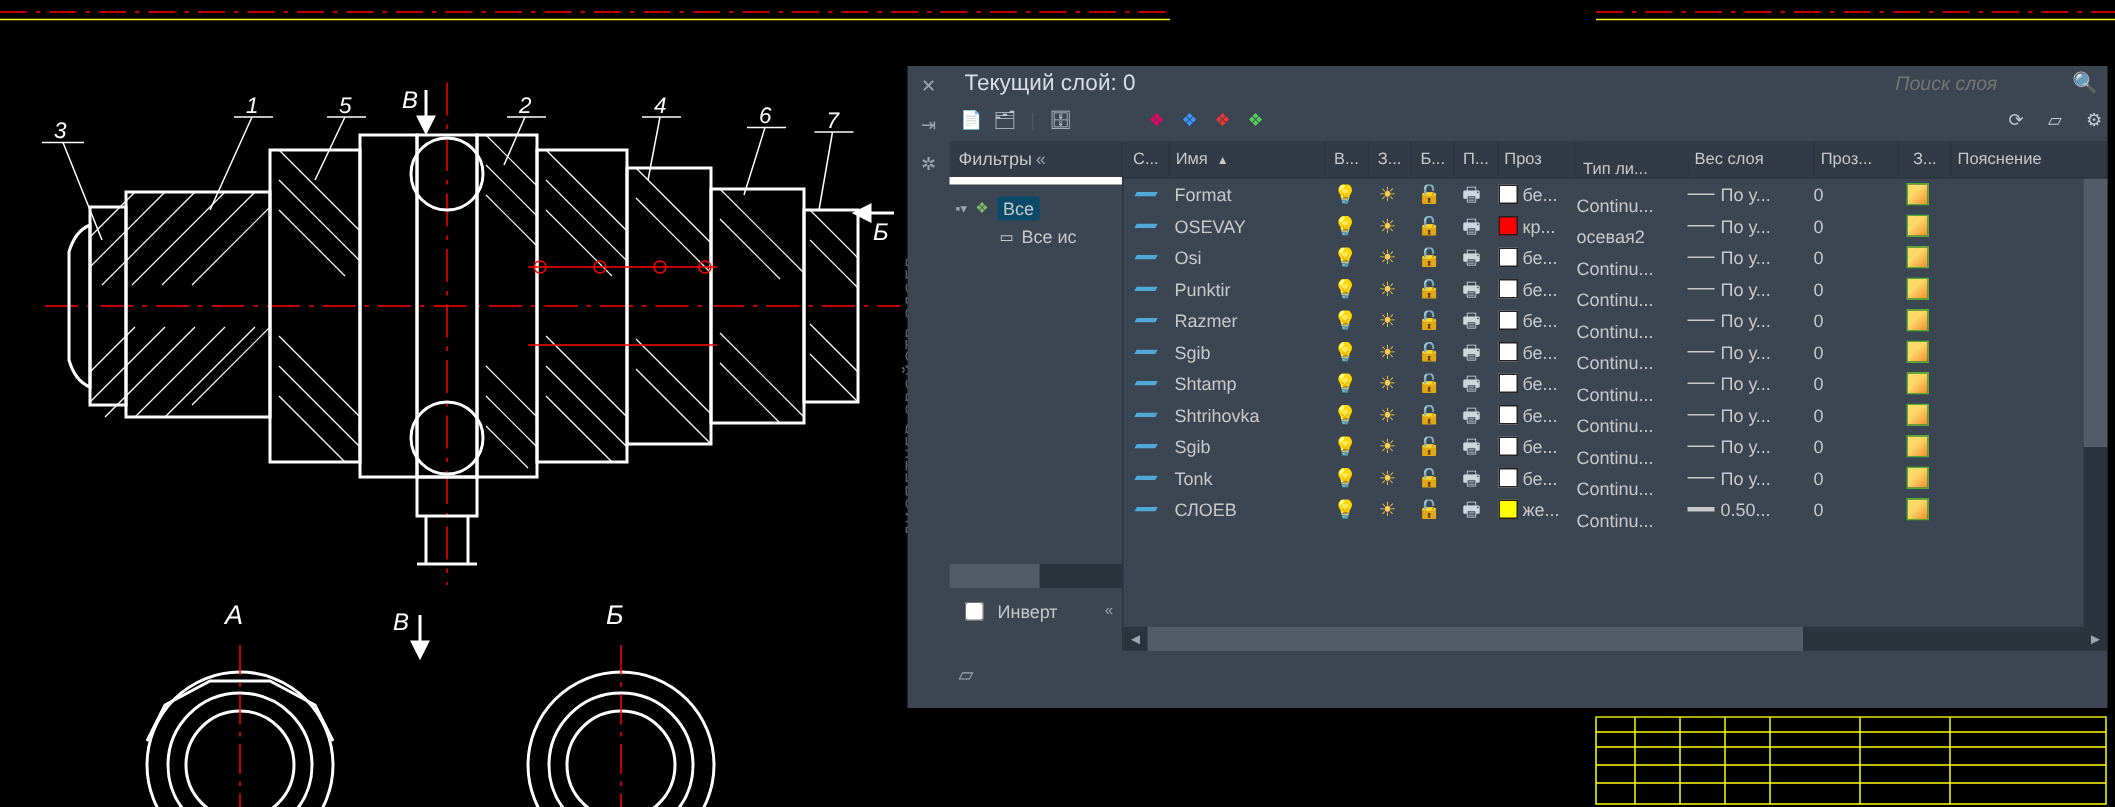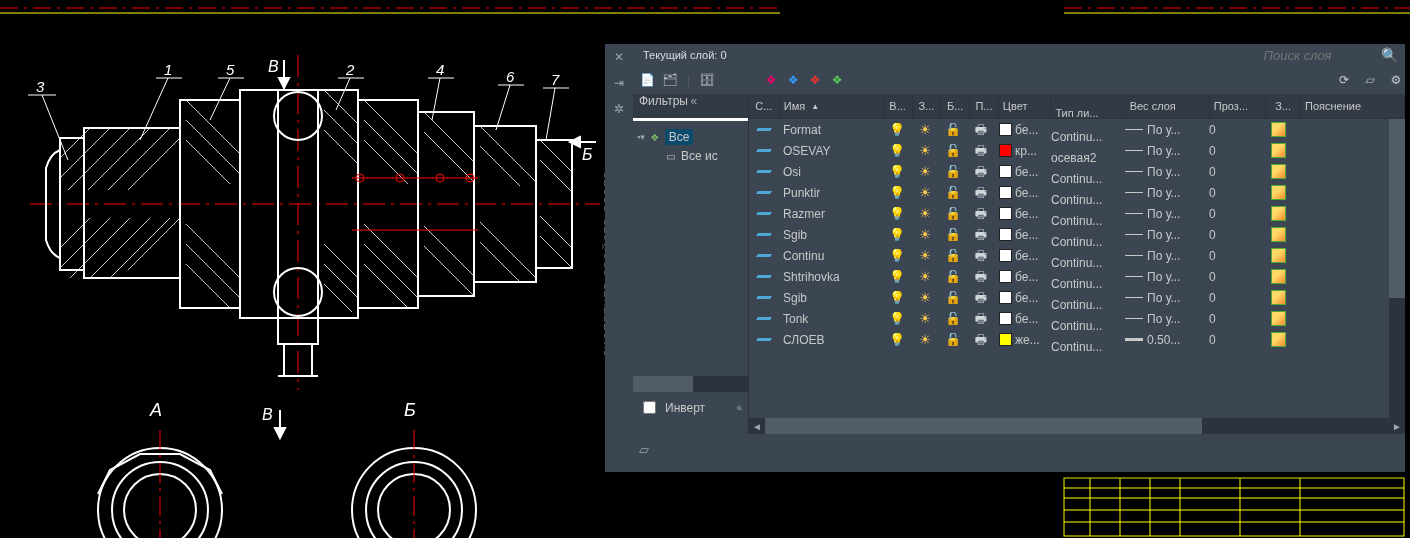--- a/index.html
+++ b/index.html
@@ -2,32 +2,32 @@
 <html><head>
 <meta charset="utf-8">
 <style>
 html,body{margin:0;padding:0;width:1410px;height:538px;background:#000;font-family:"Segoe UI",Arial,sans-serif;font-size:12px;color:#c8c8c8;overflow:hidden;}
 .canvas-bg{position:absolute;inset:0;background:#000;}
 .canvas-bg svg{position:absolute;top:0;left:0;}
 .sidebar-label{position:absolute;left:602px;top:170px;writing-mode:vertical-rl;transform:rotate(180deg);color:#7a8491;font-size:11px;letter-spacing:1px;white-space:nowrap;}
 .panel{position:absolute;left:605px;top:44px;width:800px;height:428px;background:#3c4653;box-shadow:0 2px 8px rgba(0,0,0,.6);}
 .panel-titlebar{height:22px;display:flex;align-items:center;padding:0 6px;}
 .tb-icon{width:14px;height:14px;display:flex;align-items:center;justify-content:center;color:#9aa5b1;cursor:pointer;}
-.panel-title{flex:1;font-size:11px;color:#d8dde3;padding-left:4px;}
+.panel-title{flex:1;font-size:15px;color:#d8dde3;padding-left:4px;}
 .panel-search{display:flex;align-items:center;}
 .panel-search input{background:transparent;border:none;color:#9aa5b1;font-style:italic;font-size:13px;width:110px;outline:none;}
 .search-ic{color:#9aa5b1;font-size:14px;margin-left:6px;}
 .panel-toolbar{height:28px;display:flex;align-items:center;padding-left:34px;gap:8px;}
 .left-icons-col{position:absolute;left:0;top:0;width:28px;display:flex;flex-direction:column;align-items:center;gap:12px;padding-top:6px;}
 .tool-group{display:flex;gap:4px;align-items:center;}
 .tool-ic{width:18px;height:18px;display:flex;align-items:center;justify-content:center;color:#c0c8d0;cursor:pointer;}
 .toolbar-spacer{flex:1;}
 .panel-body{display:flex;height:340px;margin-left:28px;}
 .filter-col{width:115px;display:flex;flex-direction:column;background:#3c4653;border-right:1px solid #2b333d;}
-.filter-head{height:24px;display:flex;align-items:flex-start;padding:0 6px;background:#323a45;border-bottom:3px solid #ffffff;}
+.filter-head{height:24px;display:flex;align-items:center;padding:0 6px;background:#323a45;border-bottom:5px solid #ffffff;}
 .filter-head span{flex:1;font-size:12px;}
 .collapse-ic{color:#9aa5b1;font-size:10px;}
 .filter-tree{flex:1;padding:6px 4px;font-size:12px;}
 .tree-row{display:flex;align-items:center;gap:4px;padding:2px 0;}
 .tree-row.sel .tree-label{background:#0a4a6b;padding:1px 4px;border-radius:2px;}
 .tree-ic{width:12px;height:12px;display:inline-flex;align-items:center;justify-content:center;color:#7fb869;font-size:10px;}
 .tree-sub{padding-left:28px;}
 .filter-foot{height:58px;}
 .filter-scroll{height:16px;background:#2b333d;display:flex;}
 .filter-scroll .thumb{width:60px;background:#525c68;}
@@ -307,21 +307,21 @@
       <div class="list-head">
         <div class="hc w-status">С...</div>
         <div class="hc w-name">
             <span>Имя</span>
             <span class="sort-arr">▲</span>
           </div>
         <div class="hc w-ic">В...</div>
         <div class="hc w-ic">З...</div>
         <div class="hc w-ic">Б...</div>
         <div class="hc w-ic">П...</div>
-        <div class="hc w-color">Цвет</div>
+        <div class="hc w-color">Проз</div>
         <div class="hc w-ltype">Тип ли...</div>
         <div class="hc w-lwt">Вес слоя</div>
         <div class="hc w-trans">Проз...</div>
         <div class="hc w-pstyle">З...</div>
         <div class="hc w-desc">Пояснение</div>
       </div>
       <div class="list-body" id="layer-rows">
         <div class="lr">
             <div class="c w-status">
               <span class="status-layer"></span>
@@ -511,21 +511,21 @@
             <div class="c w-trans">0</div>
             <div class="c w-pstyle">
               <span class="plot-ic"></span>
             </div>
             <div class="c w-desc"></div>
           </div>
           <div class="lr">
             <div class="c w-status">
               <span class="status-layer"></span>
             </div>
-            <div class="c w-name">Continu</div>
+            <div class="c w-name">Shtamp</div>
             <div class="c w-ic">
               <span class="glyph bulb-on">💡</span>
             </div>
             <div class="c w-ic">
               <span class="glyph sun">☀</span>
             </div>
             <div class="c w-ic">
               <span class="glyph lock">🔓</span>
             </div>
             <div class="c w-ic">

